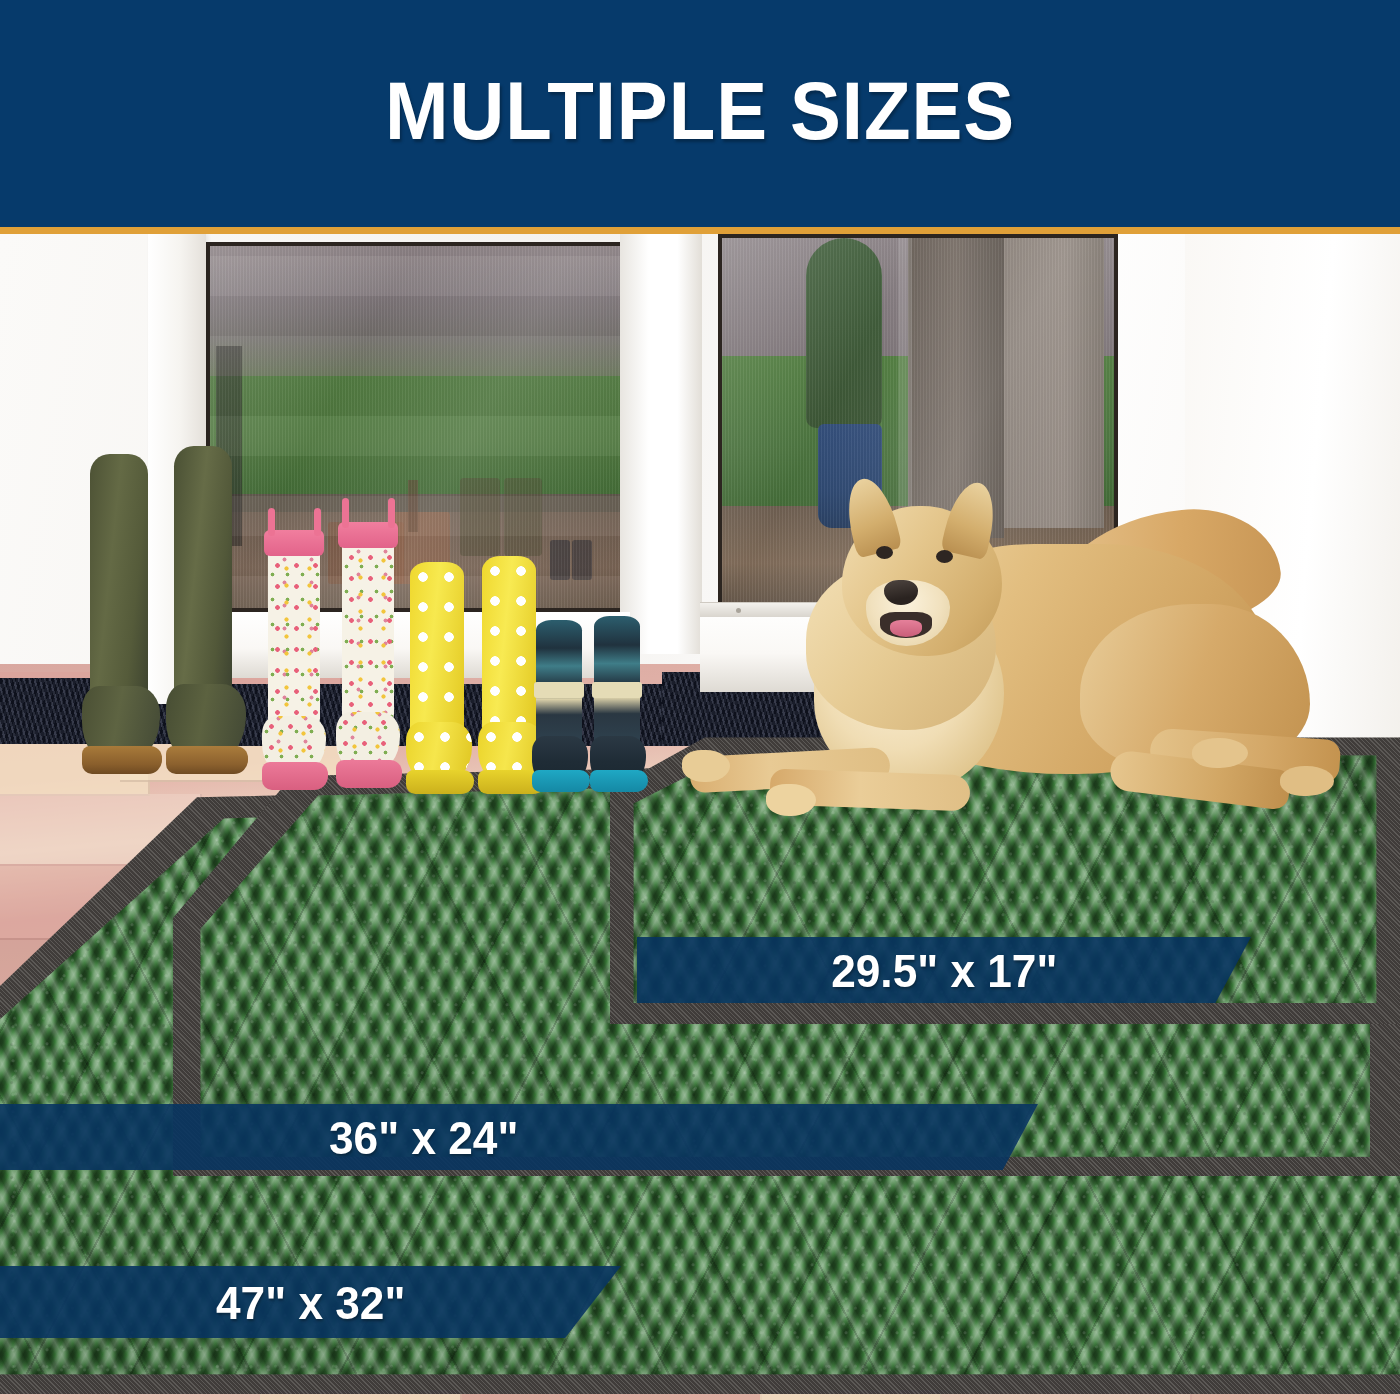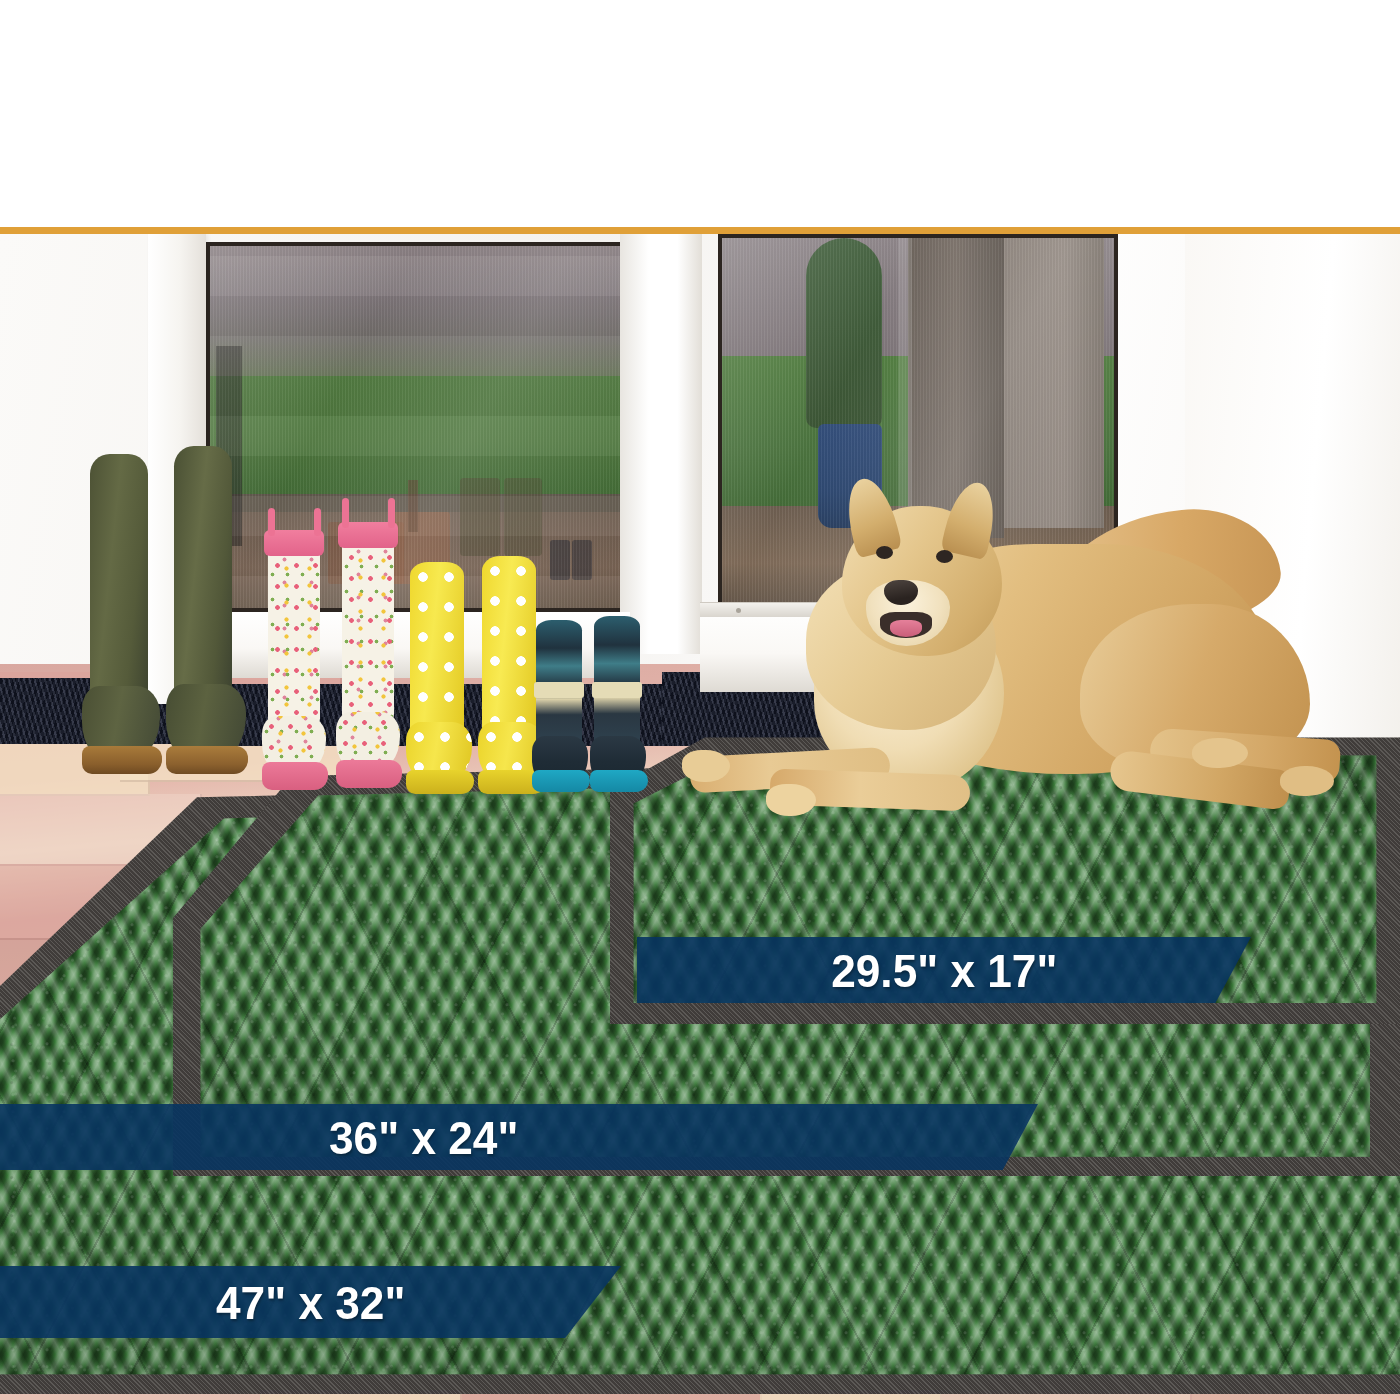--- a/index.html
+++ b/index.html
@@ -319,20 +319,23 @@
     clip-path: polygon(0 0, 100% 0, 91.0% 100%, 0 100%);
   }
   #badge-36 .badge-label { margin-right: 190px; }
   #badge-47 .badge-label { margin-right: 0px; }
 </style>
 </head>
 <body>
 
 <div id="stage">
 
+  <div class="header-band">
+    <div class="header-title">MULTIPLE SIZES</div>
+  </div>
   <div class="header-rule"></div>
 
   <div class="photo">
 
     <div class="wall"></div>
 
     <div class="ground">
       <div class="paver rose" style="left:-10px; top:8px;  width:180px; height:64px;"></div>
       <div class="paver cream" style="left:-10px; top:72px; width:158px; height:58px;"></div>
       <div class="paver pale" style="left:-10px; top:130px; width:210px; height:70px;"></div>

